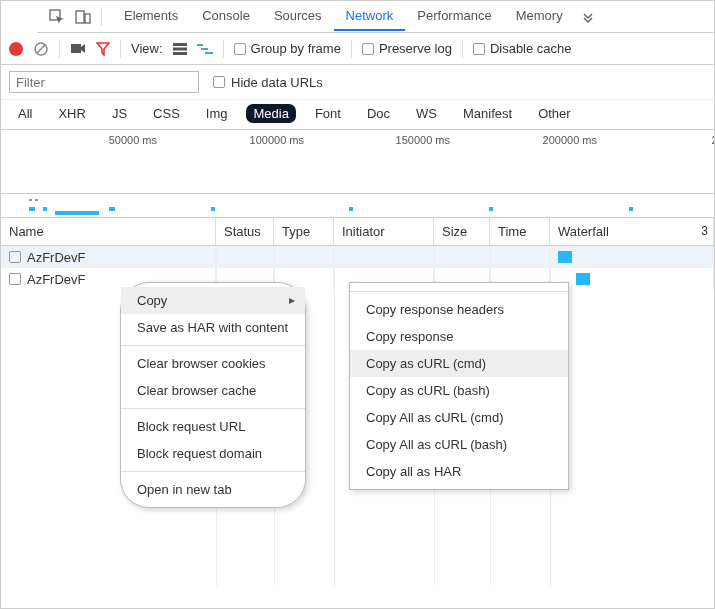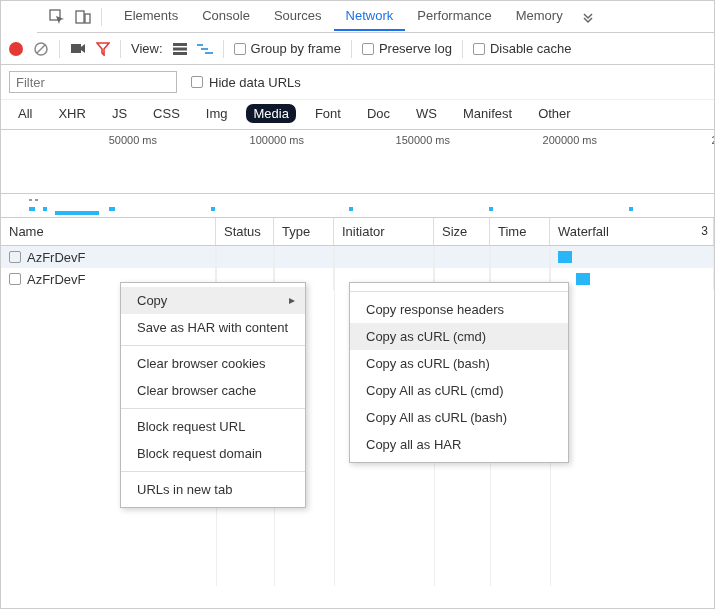--- a/index.html
+++ b/index.html
@@ -16,21 +16,21 @@
 
 .toolbar { height: 32px; border-bottom: 1px solid #ccc; display: flex; align-items: center; padding: 0 8px; gap: 10px; }
 .record-dot { width: 14px; height: 14px; border-radius: 50%; background: #e53935; }
 .toolbar .sep { width: 1px; height: 18px; background: #ddd; }
 .toolbar .label { color: #333; }
 .toolbar .chk { display: flex; align-items: center; gap: 5px; color: #555; }
 .toolbar .chk .box { width: 12px; height: 12px; border: 1px solid #999; border-radius: 2px; }
 
 
 .filter-row { padding: 6px 8px; display: flex; align-items: center; gap: 14px; border-bottom: 1px solid #eee; }
-.filter-input { width: 168px; height: 22px; border: 1px solid #bbb; padding: 2px 6px; color: #888; background: #fff; }
+.filter-input { width: 190px; height: 22px; border: 1px solid #bbb; padding: 2px 6px; color: #888; background: #fff; }
 .filter-row .chk { display: flex; align-items: center; gap: 6px; color: #333; }
 .filter-row .chk .box { width: 12px; height: 12px; border: 1px solid #999; border-radius: 2px; }
 
 
 .type-row { padding: 4px 10px 6px; display: flex; align-items: center; gap: 12px; border-bottom: 1px solid #ccc; color: #333; }
 .type-row .type { padding: 2px 7px; border-radius: 7px; cursor: default; }
 .type-row .type.active { background: #0f172a; color: #fff; }
 
 
 .timeline { height: 64px; border-bottom: 1px solid #ccc; position: relative; background: #fff; }
@@ -245,34 +245,35 @@
       <div class="cell col-type"></div>
       <div class="cell col-init"></div>
       <div class="cell col-size"></div>
       <div class="cell col-time"></div>
     <div class="cell col-wf">
         <div class="wf-block" style="width:14px;margin-left:18px;"></div>
       </div>
   </div>
 </div>
 
-<div class="context-menu" style="left:119px; top:281px; width:186px;">
+<div class="context-menu" style="left:119px; top:281px; width:186px;border-radius:29px;">
   <div class="item submenu highlight">Copy</div>
   <div class="item">Save as HAR with content</div>
   <div class="sep"></div>
   <div class="item">Clear browser cookies</div>
   <div class="item">Clear browser cache</div>
   <div class="sep"></div>
   <div class="item">Block request URL</div>
   <div class="item">Block request domain</div>
   <div class="sep"></div>
-  <div class="item">URLs in new tab</div>
+  <div class="item">Open in new tab</div>
 </div>
 
 <div class="context-menu" style="left:348px; top:281px; width:220px;">
   <div class="sep"></div>
   <div class="item">Copy response headers</div>
+  <div class="item">Copy response</div>
   <div class="item highlight">Copy as cURL (cmd)</div>
   <div class="item">Copy as cURL (bash)</div>
   <div class="item">Copy All as cURL (cmd)</div>
   <div class="item">Copy All as cURL (bash)</div>
   <div class="item">Copy all as HAR</div>
 </div>
 
 </body></html>

